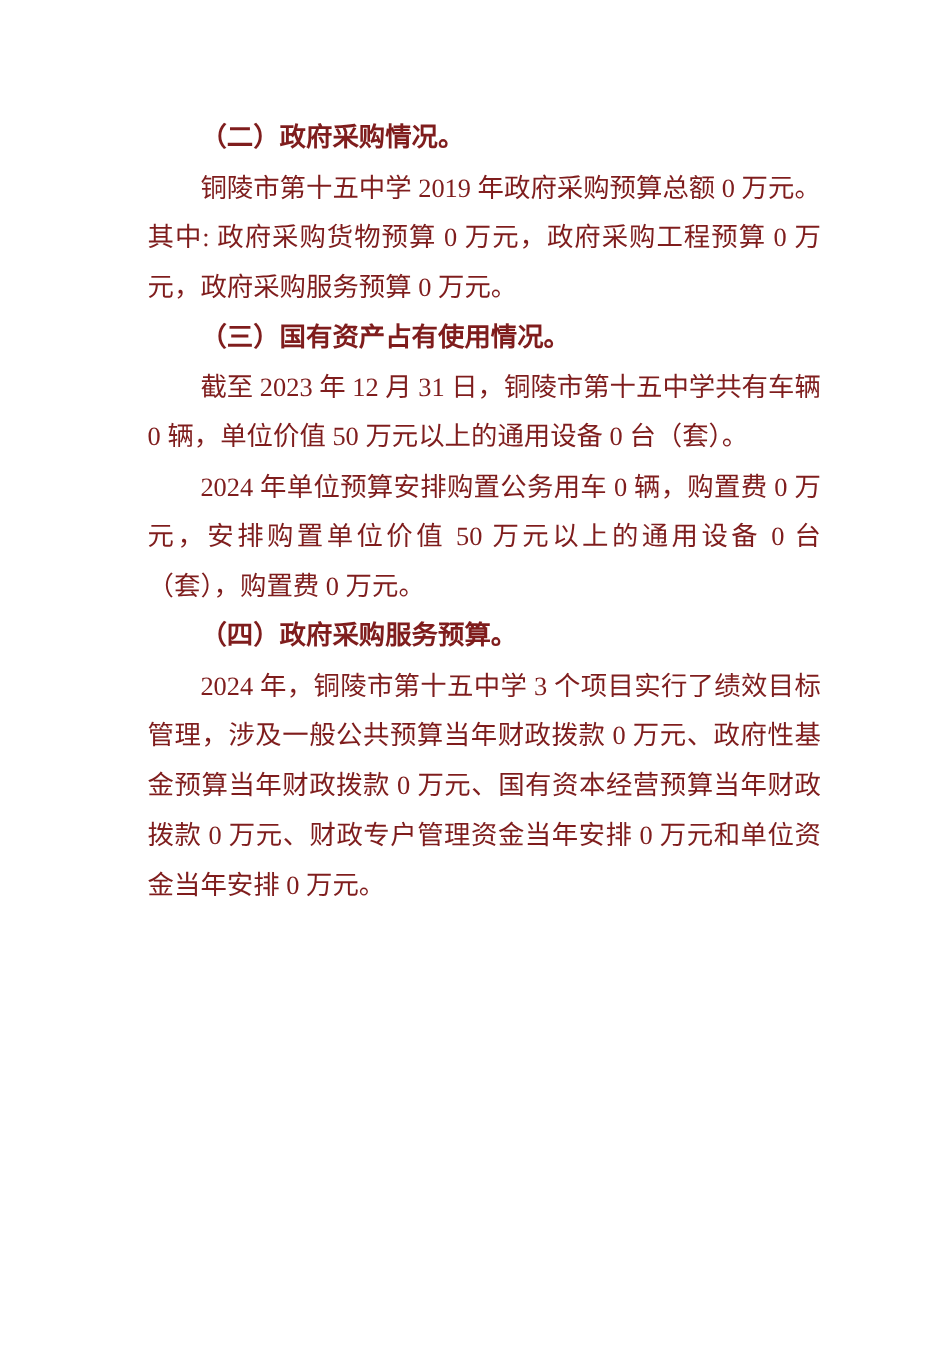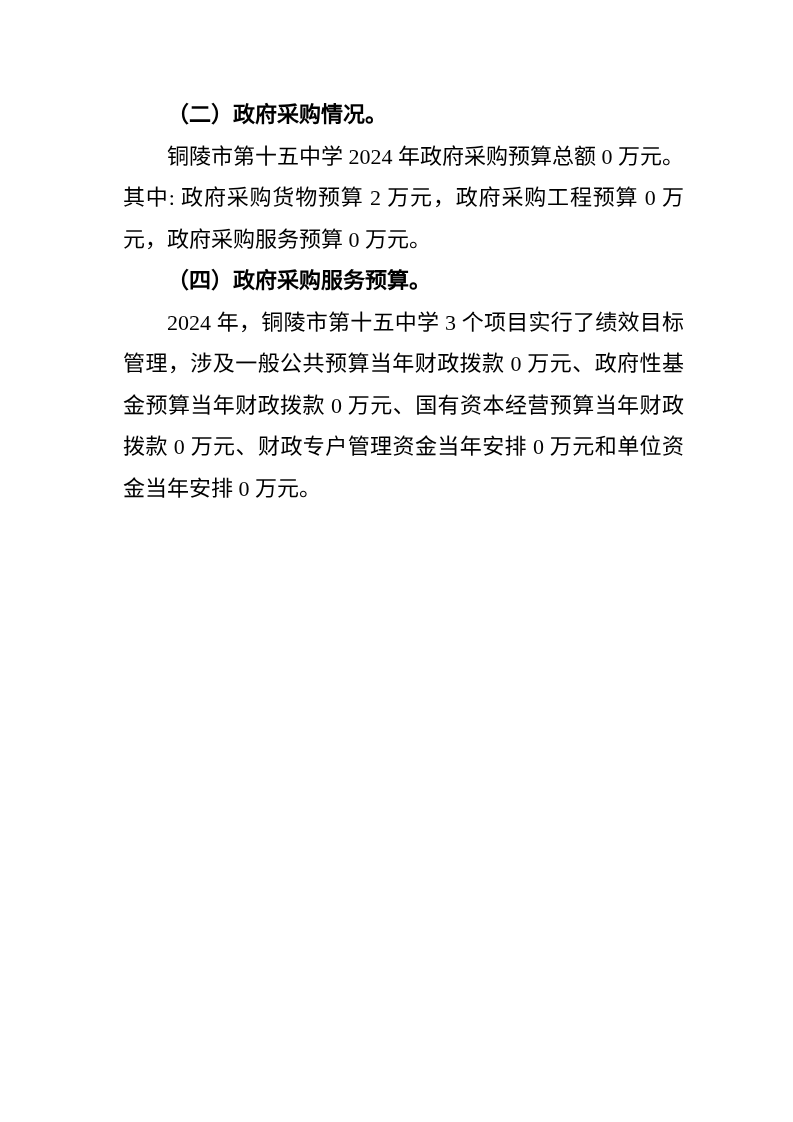--- a/index.html
+++ b/index.html
@@ -23,21 +23,21 @@
     top: 94px;
     width: 561px;
   }
   .text-block h2,
   .text-block p {
     margin: 0;
     padding: 0;
     font-size: 22px;
     line-height: 41.5px;
     text-indent: 2em;
-    color: #000000;
+    color: #7f1d1d;
     font-family: "Liberation Serif", "DejaVu Serif", serif;
   }
   .text-block h2 {
     font-weight: bold;
     text-align: left;
     white-space: nowrap;
   }
   .text-block p {
     font-weight: normal;
     text-align: justify;
@@ -46,23 +46,28 @@
   }
 </style>
 </head>
 <body>
 
 <div class="page">
   <div class="text-block">
 
     <section>
       <h2>（二）政府采购情况。</h2>
-      <p>铜陵市第十五中学 2024 年政府采购预算总额 0 万元。其中: 政府采购货物预算 2 万元，政府采购工程预算 0 万元，政府采购服务预算 0 万元。</p>
+      <p>铜陵市第十五中学 2019 年政府采购预算总额 0 万元。其中: 政府采购货物预算 0 万元，政府采购工程预算 0 万元，政府采购服务预算 0 万元。</p>
     </section>
 
+    <section>
+      <h2>（三）国有资产占有使用情况。</h2>
+      <p>截至 2023 年 12 月 31 日，铜陵市第十五中学共有车辆 0 辆，单位价值 50 万元以上的通用设备 0 台（套）。</p>
+      <p>2024 年单位预算安排购置公务用车 0 辆，购置费 0 万元，安排购置单位价值 50 万元以上的通用设备 0 台（套），购置费 0 万元。</p>
+    </section>
 
     <section>
       <h2>（四）政府采购服务预算。</h2>
       <p>2024 年，铜陵市第十五中学 3 个项目实行了绩效目标管理，涉及一般公共预算当年财政拨款 0 万元、政府性基金预算当年财政拨款 0 万元、国有资本经营预算当年财政拨款 0 万元、财政专户管理资金当年安排 0 万元和单位资金当年安排 0 万元。</p>
     </section>
 
   </div>
 </div>
 
 </body></html>

